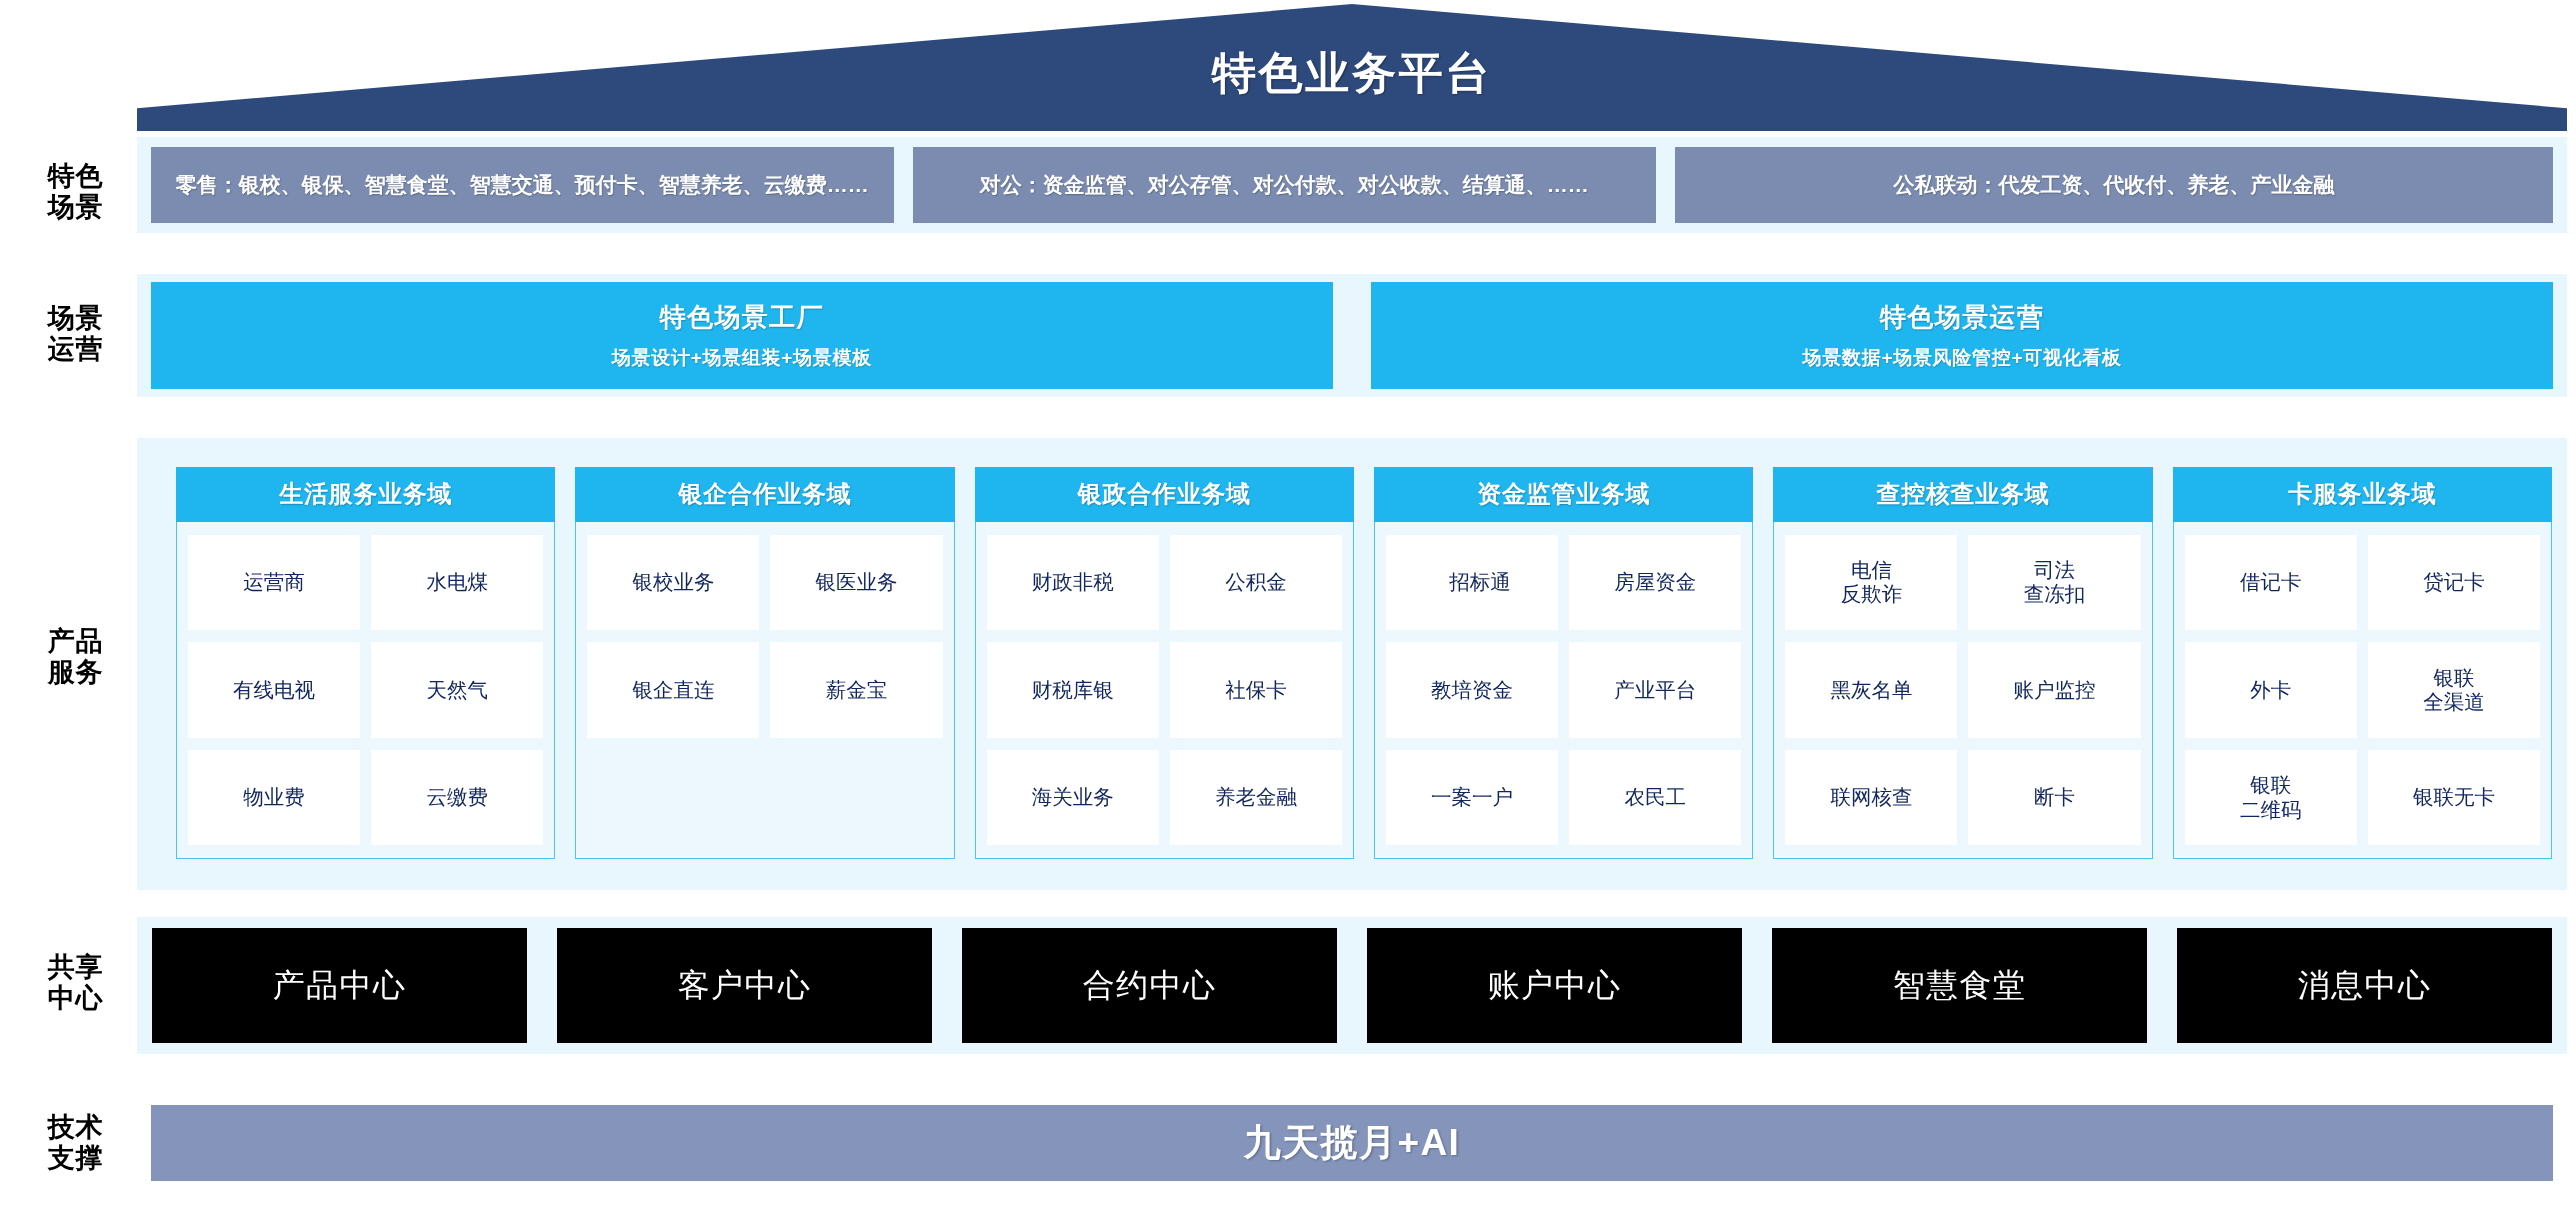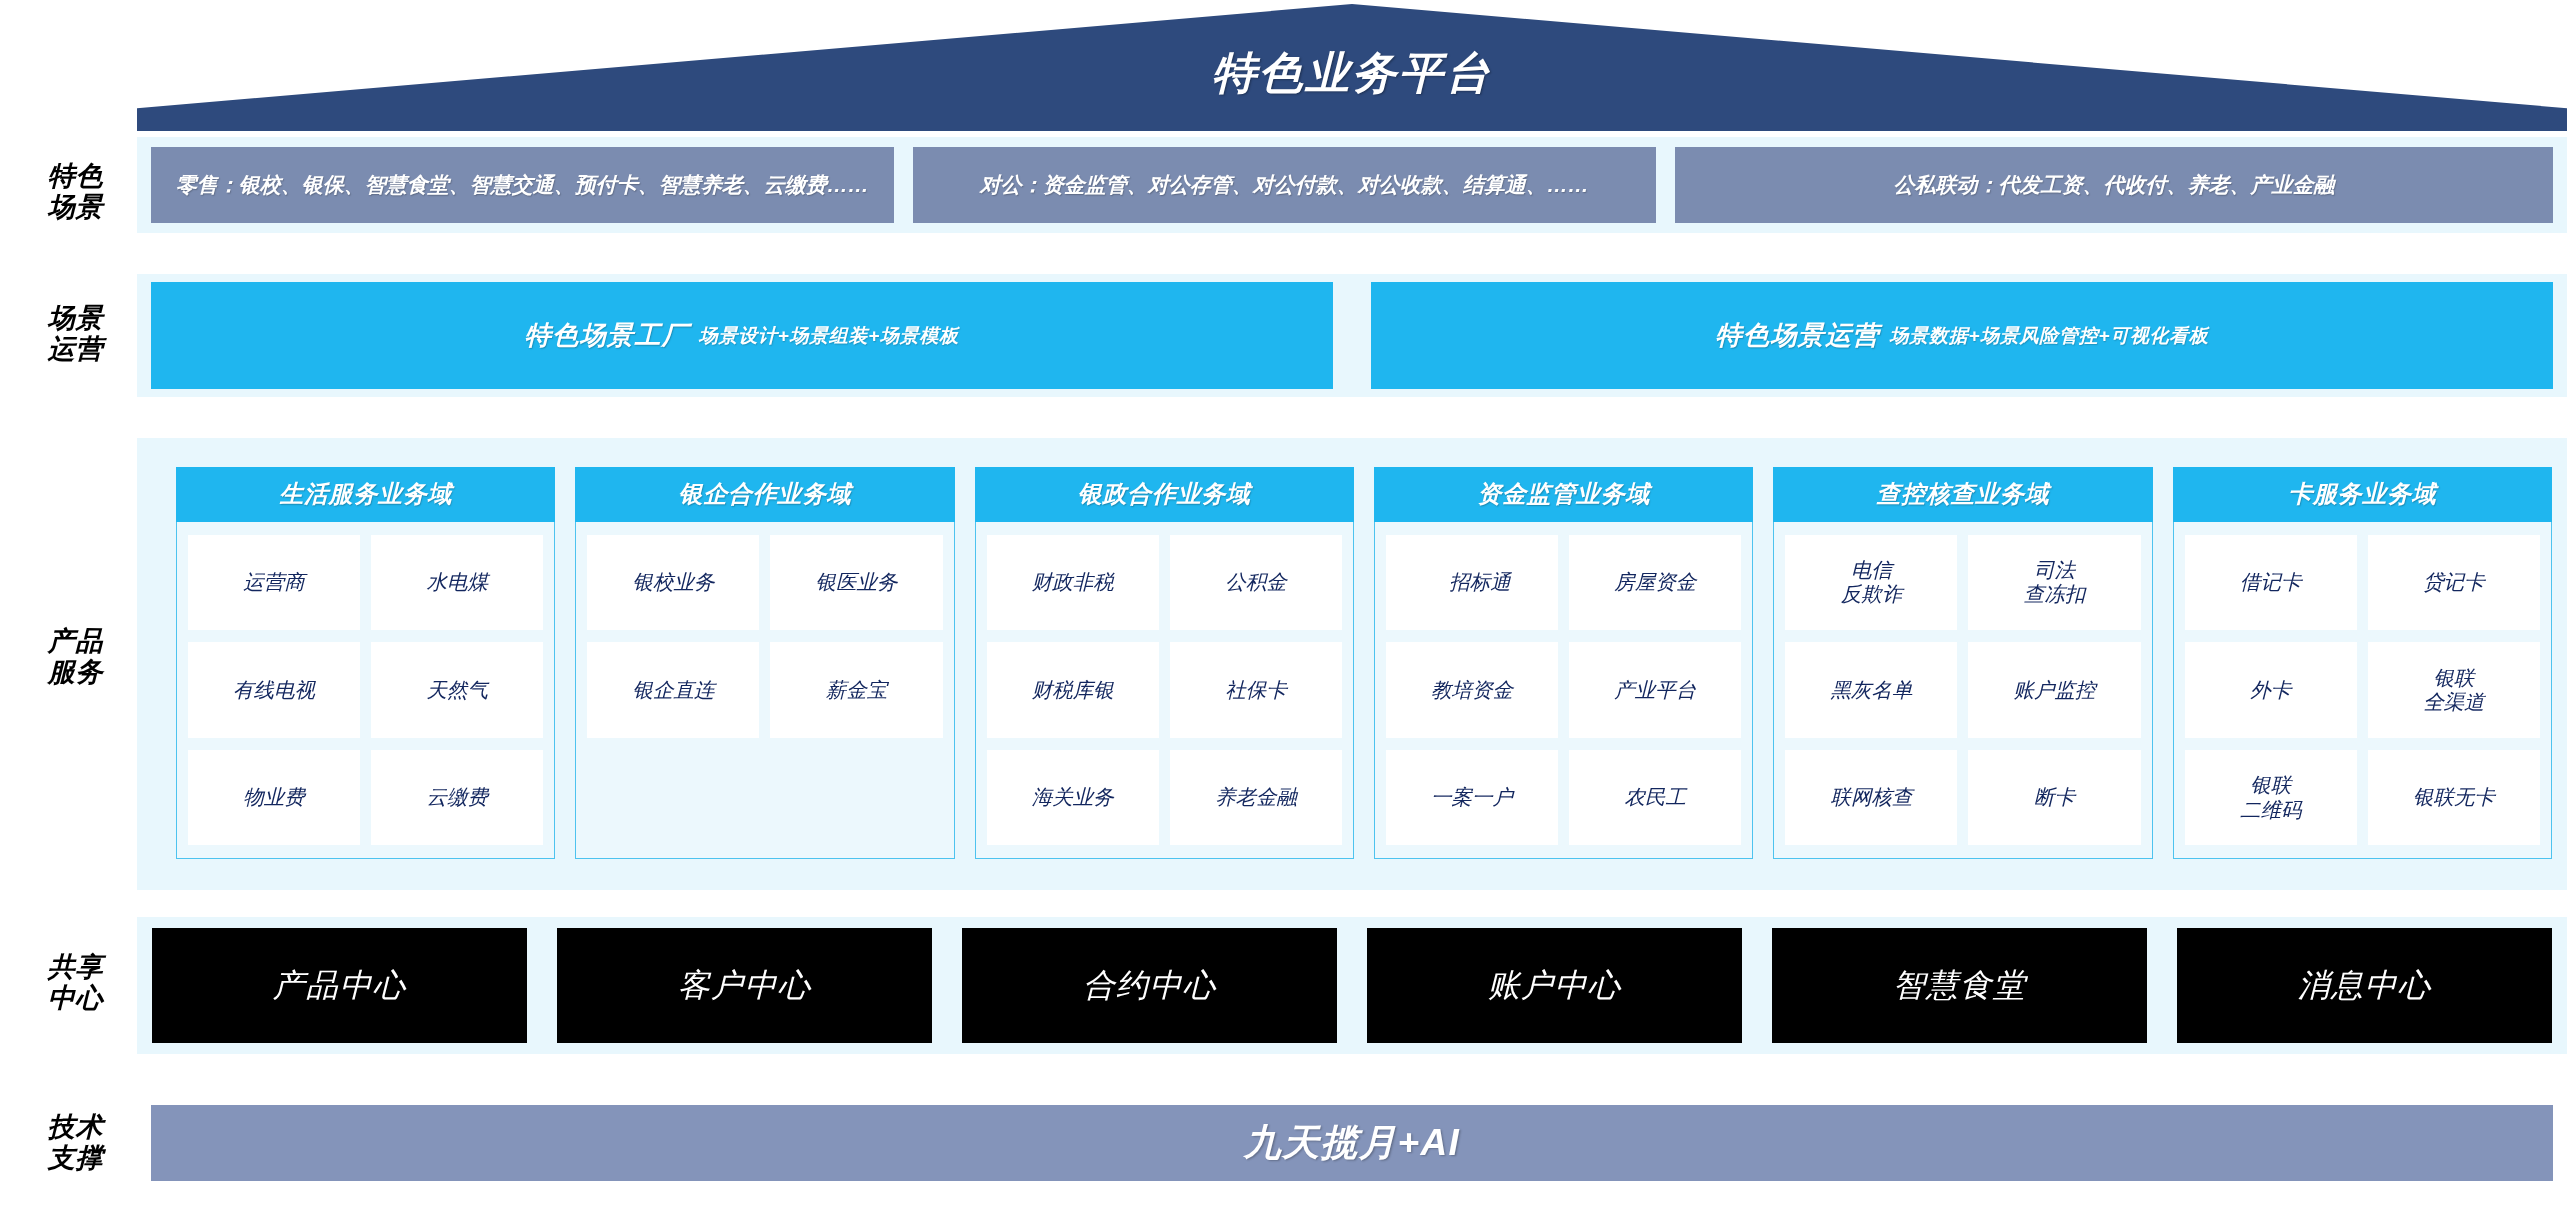--- a/index.html
+++ b/index.html
@@ -3,21 +3,21 @@
 <meta charset="utf-8">
 <title>特色业务平台</title>
 <style>
   * { box-sizing: border-box; margin: 0; padding: 0; }
   html, body {
     width: 2576px; height: 1232px;
     background: #ffffff;
     font-family: "Liberation Sans", "DejaVu Sans", sans-serif;
     overflow: hidden;
   }
-  #canvas { position: relative; width: 2576px; height: 1232px; background: #fff; font-style: italic; }
+  #canvas { position: relative; width: 2576px; height: 1232px; background: #fff; }
 
   
   .roof-wrap { position: absolute; left: 137px; top: 4.1px; width: 2430px; height: 127px; }
   .roof-shape {
     position: absolute; inset: 0;
     background: #2e4a7d;
     clip-path: polygon(0% 100%, 50% 0%, 100% 100%, 100% 100%, 0% 100%);
   }
   .roof-shape.solid {
     background: #2e4a7d;
@@ -71,21 +71,21 @@
   .scen-box.w3 { flex: 1 1 auto; }
 
   
   #band-operations { top: 274px; height: 123px; }
   .ops-row { display: flex; height: 100%; align-items: center; padding: 8.2px 13.7px; gap: 38px; }
   .ops-box {
     flex: 1 1 0;
     background: #1fb6ef;
     height: 100%;
     color: #fff;
-    display: flex; align-items: center; justify-content: center;
+    display: flex; flex-direction: column; align-items: center; justify-content: center;
     gap: 9.6px;
   }
   .ops-title { font-size: 26px; font-weight: bold; letter-spacing: 1.4px; text-shadow: 0.7px 0.7px 1.4px rgba(0,0,0,.25); }
   .ops-sub { font-size: 19px; font-weight: bold; letter-spacing: 0.7px; text-shadow: 0.7px 0.7px 1.4px rgba(0,0,0,.2); }
 
   
   #band-products { top: 438px; height: 452px; }
   .prod-row { display: flex; height: 100%; padding: 29px 15px 31.5px 15px; gap: 20px; margin-left: 24px; }
   .prod-col { flex: 1 1 0; display: flex; flex-direction: column; }
   .prod-head {

